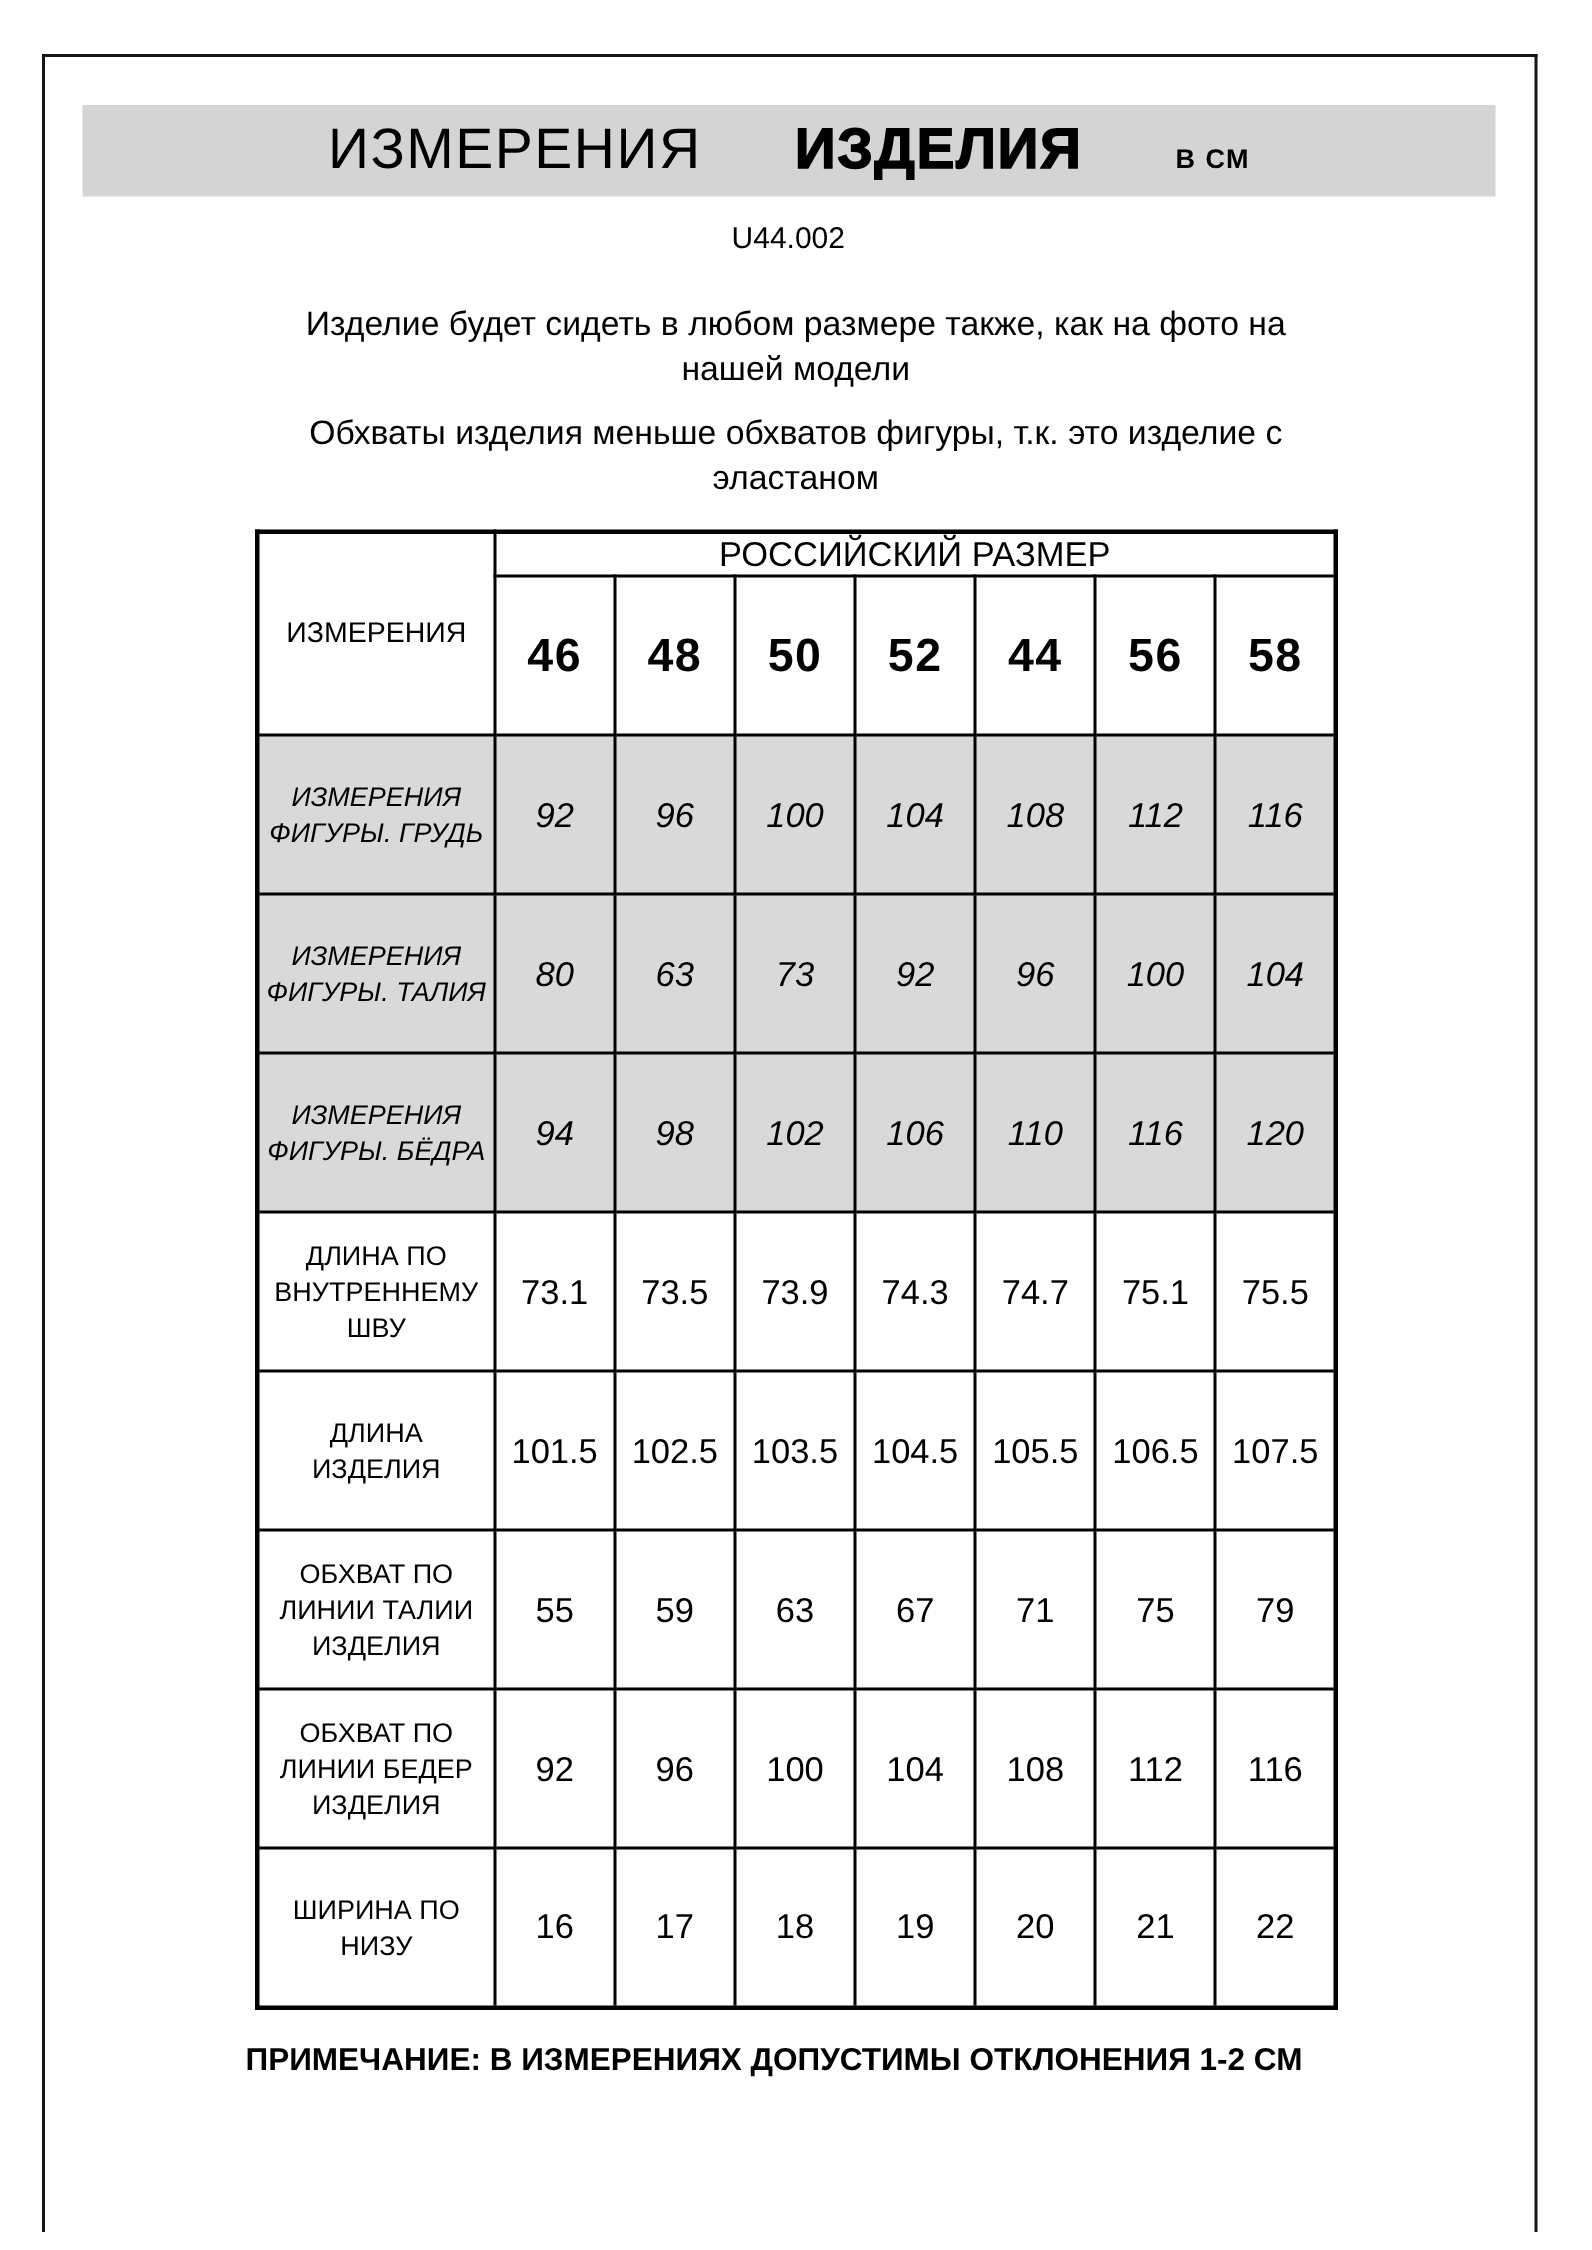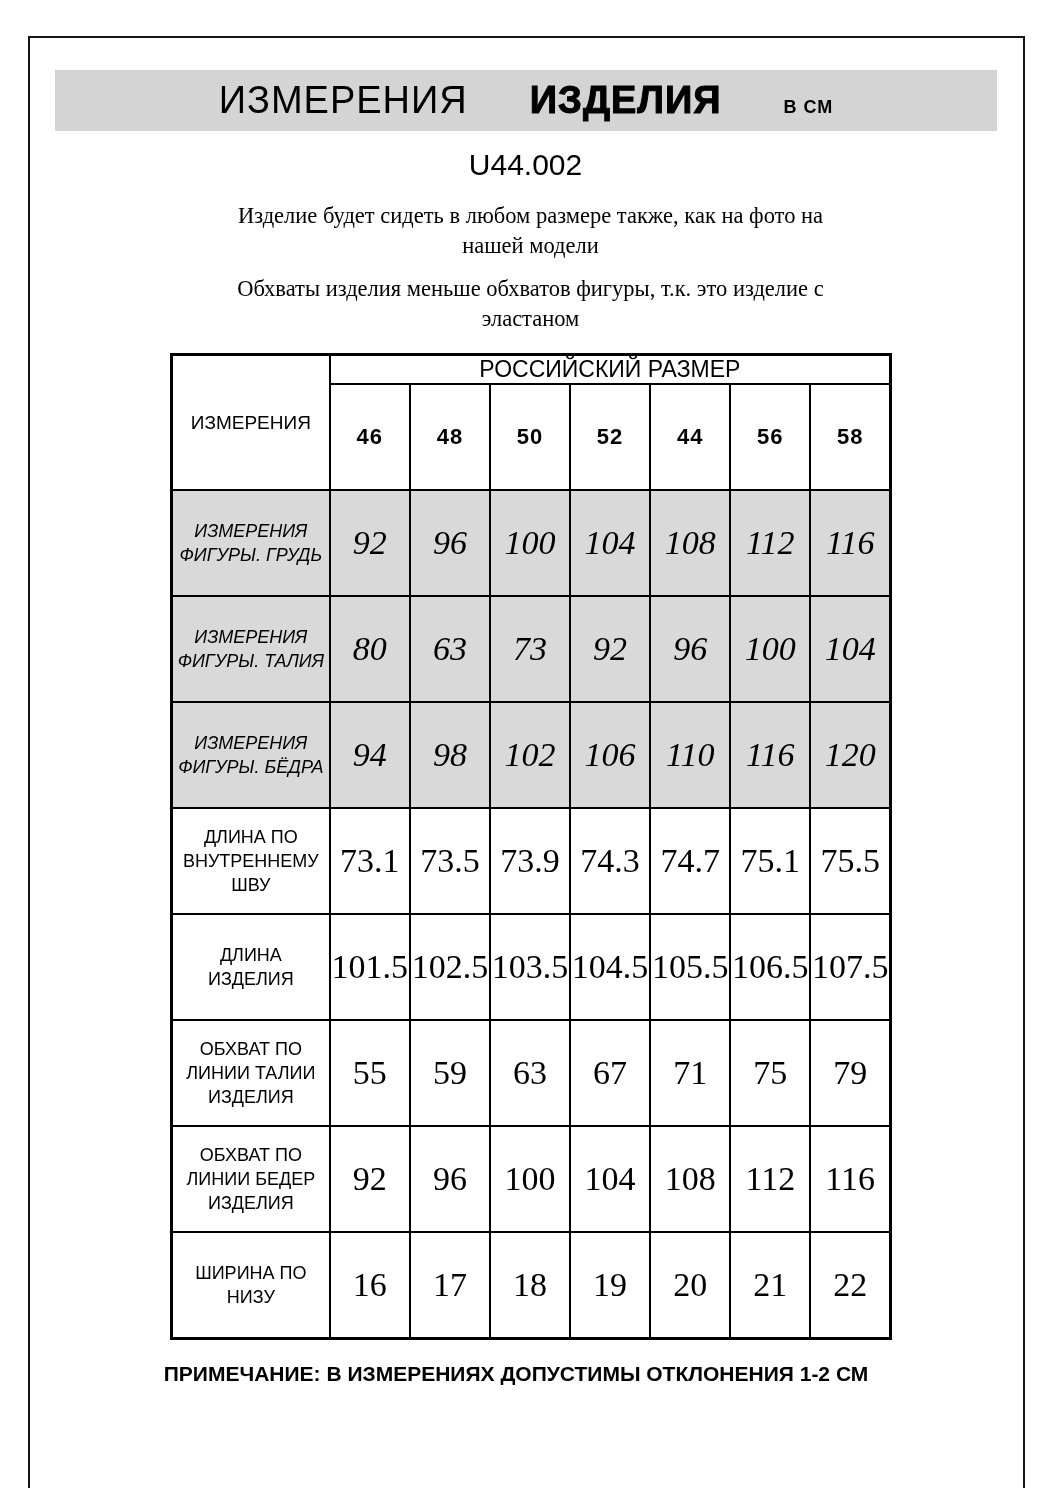--- a/index.html
+++ b/index.html
@@ -27,49 +27,48 @@
     background:var(--banner-bg);
     display:flex;align-items:baseline;justify-content:center;
     gap:62px;
     padding-top:9px;
   }
   .banner .w1{font-size:38px;font-weight:400;letter-spacing:1px;}
   .banner .w2{font-size:38px;font-weight:700;-webkit-text-stroke:1px #000;letter-spacing:1px;}
   .banner .w3{font-size:18px;font-weight:700;letter-spacing:1px;}
   .article{
     position:absolute;left:0;top:148px;width:1051px;
-    text-align:center;font-size:30px;font-weight:400;
+    text-align:center;font-size:20px;font-weight:400;
   }
   .note{
     position:absolute;left:0;width:1061px;
     text-align:center;font-size:22.5px;line-height:30px;font-weight:400;
     white-space:pre-line;
-    font-family:Liberation Serif, serif;
   }
   .note.fit{top:201px;}
   .note.elastane{top:274px;text-align:center;}
   table.size-table{
     position:absolute;left:170px;top:353px;
     border-collapse:collapse;table-layout:fixed;width:722px;
     border:3px solid var(--border);
   }
   .size-table th,.size-table td{
     border:2px solid var(--border);
     text-align:center;vertical-align:middle;
     font-weight:400;
   }
   .size-table .group-header{height:24px;font-size:23px;}
   .size-table tr.sizes-row{height:106px;}
-  .size-table .size-cell{font-size:22px;font-weight:700;letter-spacing:1px;margin-top:47px;}
+  .size-table .size-cell{font-size:31px;font-weight:700;letter-spacing:1px;margin-top:47px;}
   .size-table .corner{font-size:19px;}
   .size-table tbody tr{height:106px;}
   .size-table .row-label{
     font-size:18px;white-space:pre-line;line-height:24px;padding:0 3px;
   }
-  .size-table .value-cell{font-size:34px;font-family:Liberation Serif, serif;}
+  .size-table .value-cell{font-size:23px;}
   .size-table tr.shaded{background:var(--row-bg);}
   .size-table tr.shaded .row-label,
   .size-table tr.shaded .value-cell{font-style:italic;}
   .footnote{
     position:absolute;left:0;top:1362px;width:1032px;
     text-align:center;font-size:21px;font-weight:700;
   }
 </style>
 </head>
 <body>

